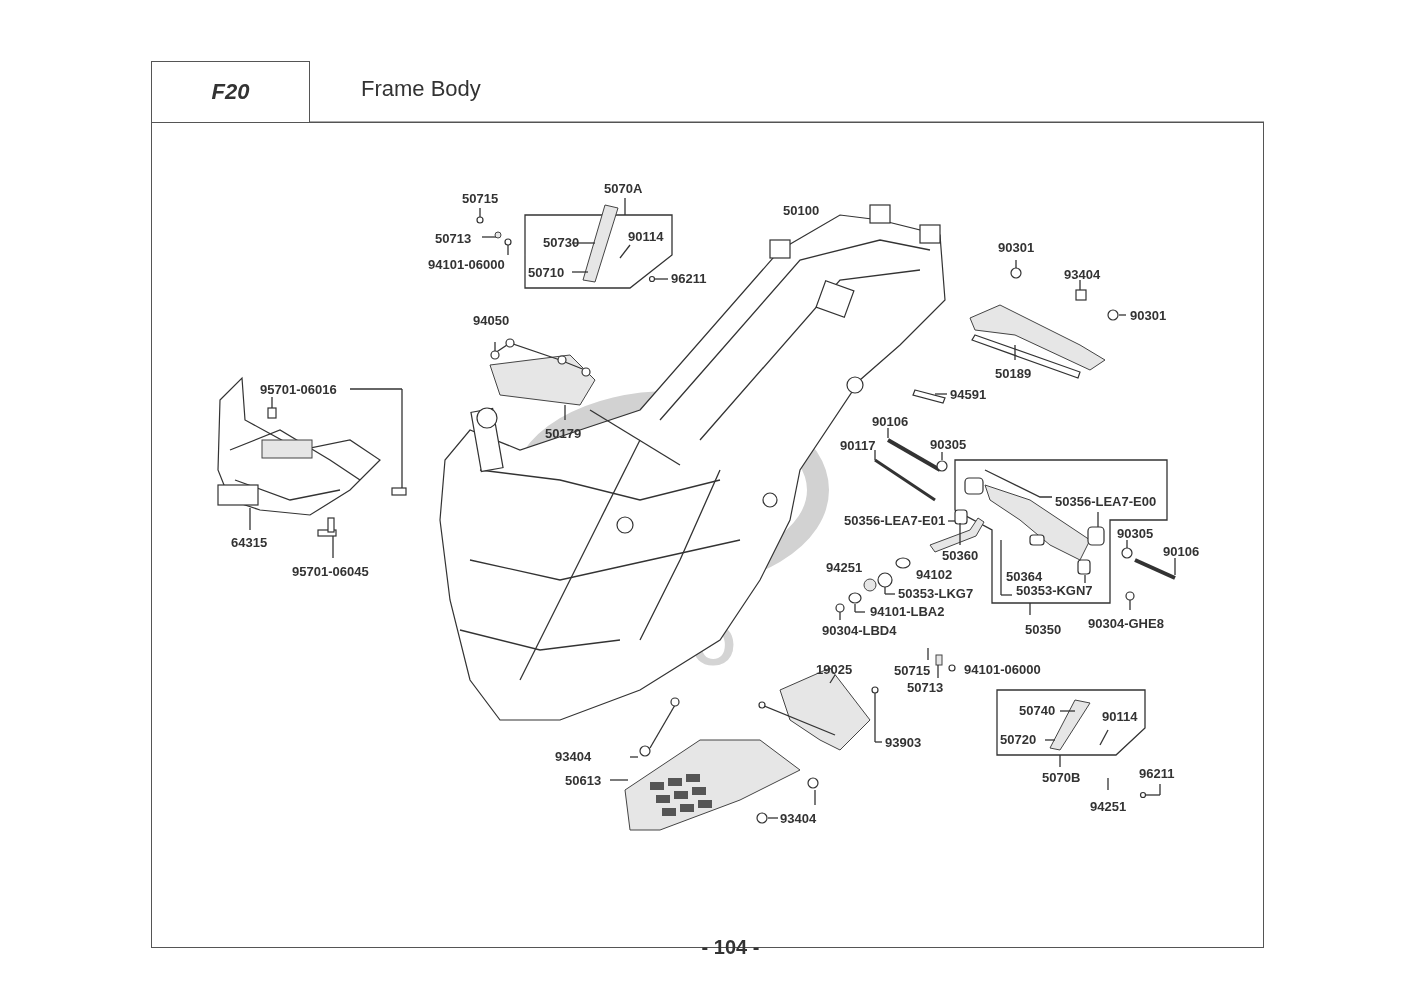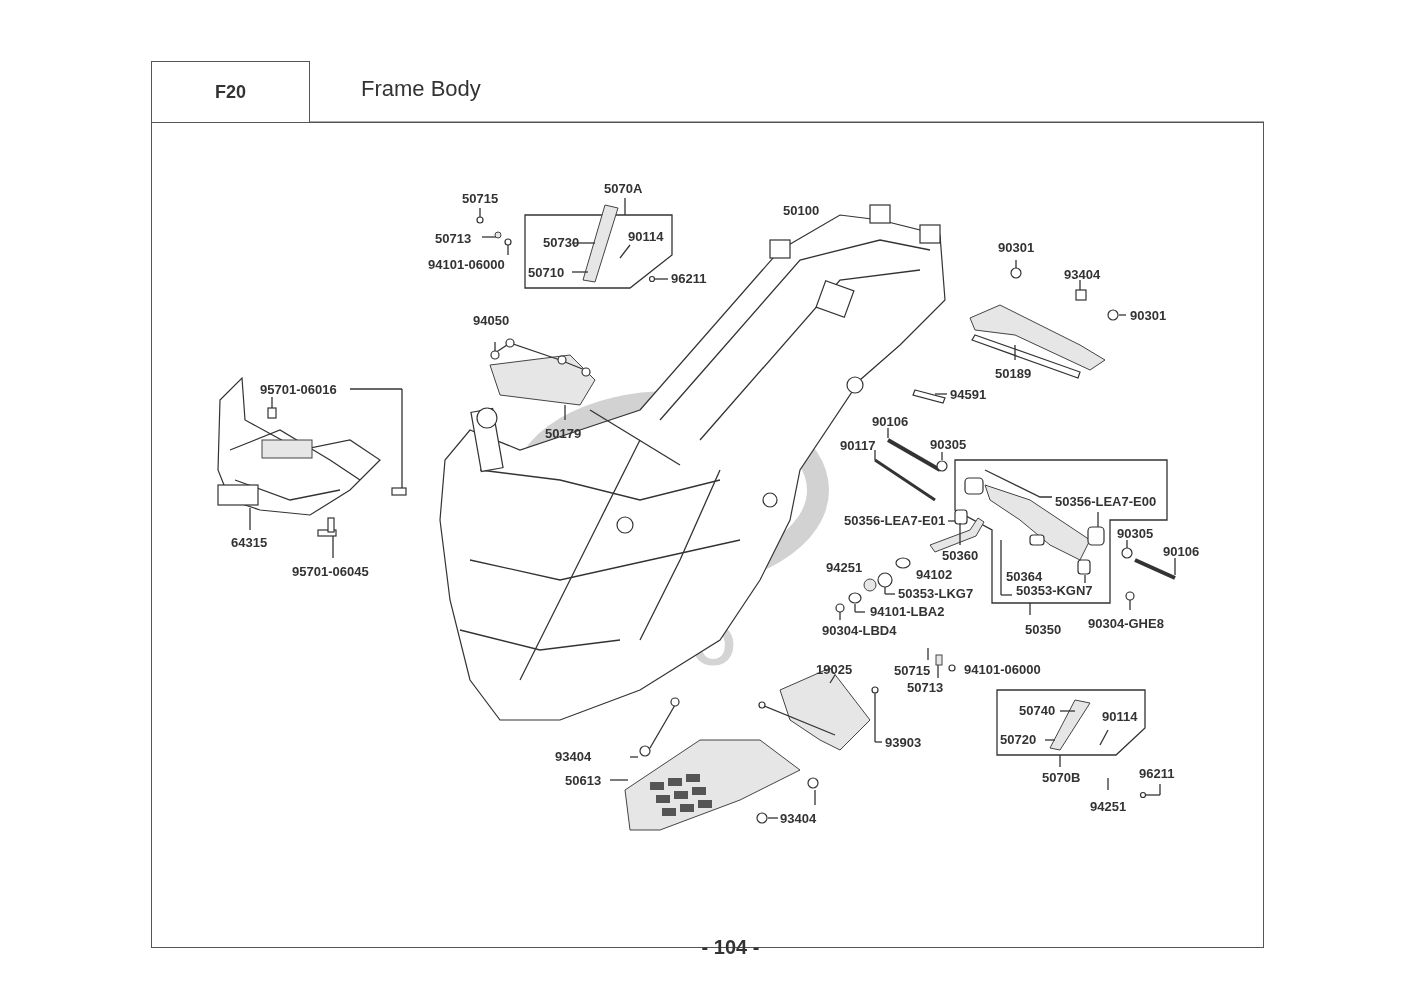--- a/index.html
+++ b/index.html
@@ -1,21 +1,21 @@
 <!DOCTYPE html>
 <html><head>
 <meta charset="utf-8">
 <style>
   html, body { margin: 0; padding: 0; background: #ffffff; }
   body { width: 1415px; height: 1000px; position: relative; overflow: hidden;
          font-family: "Liberation Sans", sans-serif; color: #333333; }
   .header-code { position: absolute; left: 151px; top: 61px; width: 159px; height: 61px;
                  border: 1px solid #555; border-bottom: none; box-sizing: border-box;
                  display: flex; align-items: center; justify-content: center;
-                 font-weight: bold; font-size: 18px; color: #333; }
+                 font-weight: bold; font-size: 22px; color: #333; font-style: italic; }
   .header-title { position: absolute; left: 361px; top: 76px; font-weight: normal; font-size: 22px; color: #333; }
   .frame { position: absolute; left: 151px; top: 122px; width: 1113px; height: 826px;
            border: 1px solid #555; box-sizing: border-box; }
   .page-num { position: absolute; left: 0; width: 1415px; top: 936px; text-align: center;
               font-weight: bold; font-size: 20px; color: #333; padding-left: 23px; }
   svg.diagram { position: absolute; left: 0; top: 0; }
   .lbl { font-family: "Liberation Sans", sans-serif; font-weight: bold; font-size: 13px; fill: #333; }
   .ln { stroke: #333; stroke-width: 1.3; fill: none; }
   .part { stroke: #333; stroke-width: 1.2; fill: #fff; }
   .partg { stroke: #444; stroke-width: 1; fill: #e6e6e6; }

